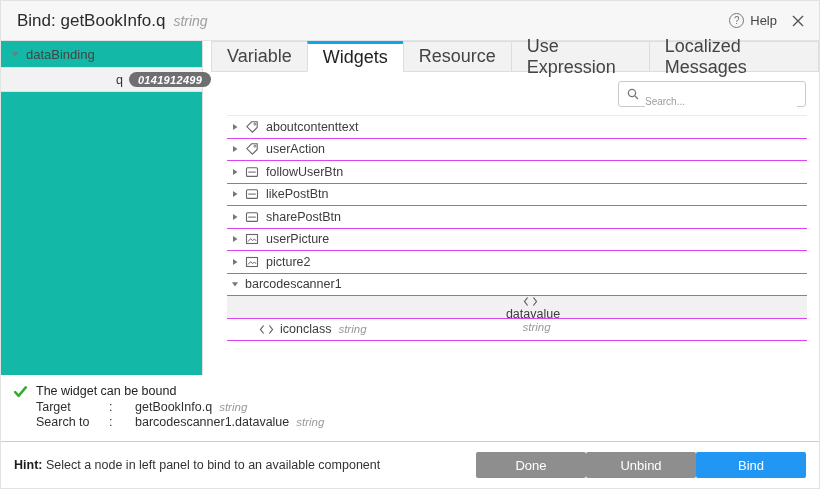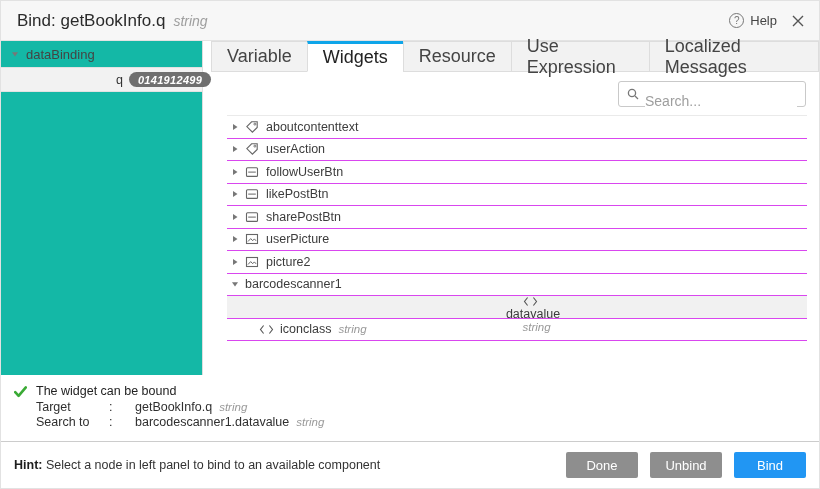--- a/index.html
+++ b/index.html
@@ -29,21 +29,21 @@
 
   
   .tabs { display:flex; padding-left:8px; height:31px; flex:0 0 auto; align-items:stretch; }
   .tab { display:flex; align-items:center; padding:4px 15px; font-size:18px; color:#444; background:#f2f2f2; border:1px solid #ddd; margin-left:-1px; cursor:pointer; }
   .tab:first-child { margin-left:0; }
   .tab.active { background:#fff; border-top:3px solid #0ea5e9; border-bottom:1px solid #fff; color:#222; }
 
   
   .search-row { height:43px; display:flex; align-items:center; justify-content:flex-end; padding-right:13px; flex:0 0 auto; }
   .search-box { width:188px; height:26px; border:1px solid #c9c9c9; border-radius:3px; display:flex; align-items:center; padding:0 8px; gap:6px; background:#fff; }
-  .search-box input { border:none; outline:none; flex:1; font-size:14px; font-family:inherit; color:#333; min-width:0;margin-top:15px; }
+  .search-box input { border:none; outline:none; flex:1; font-size:10px; font-family:inherit; color:#333; min-width:0;margin-top:15px; }
   .search-box input::placeholder { color:#9e9e9e; }
 
   
   .list { margin:0 12px 0 24px; border-top:1px solid #eaeaea; }
   .row { height:22.5px; display:flex; align-items:center; border-bottom:1px solid #d946ef; cursor:pointer; }
   .row .arrow { width:18px; display:flex; justify-content:flex-start; padding-left:4px; flex:0 0 auto; }
   .row .type-icon { width:21px; display:flex; align-items:center; flex:0 0 auto; }
   .row-label { font-size:12.5px; color:#3c3c3c; }
   .row.child { padding-left:32px; }
   .row.selected { background:#f1f1f1;flex-direction:column; }
@@ -56,21 +56,21 @@
   .status-row { display:flex; }
   .status-label { width:73px; flex:0 0 auto; }
   .status-colon { width:26px; flex:0 0 auto; }
   .status-value {}
   .status-msg { color:#222; }
 
   
   .footer { flex:0 0 auto; height:46px; display:flex; align-items:center; padding:0 13px; }
   .hint { font-size:12.5px; color:#333; flex:1; }
   .hint b { color:#1e1e1e; }
-  .btn { width:72px; height:26px; border:none; border-radius:2px; color:#fff; font-size:13px; font-family:inherit; margin-left:12px; cursor:pointer; }
+  .btn { width:110px; height:26px; border:none; border-radius:2px; color:#fff; font-size:13px; font-family:inherit; cursor:pointer; }
   .btn.gray { background:#8e8e8e; }
   .btn.primary { background:#2196f3; }
 
   svg { display:block; }
 </style>
 </head>
 <body>
 
 <div class="app">
 

